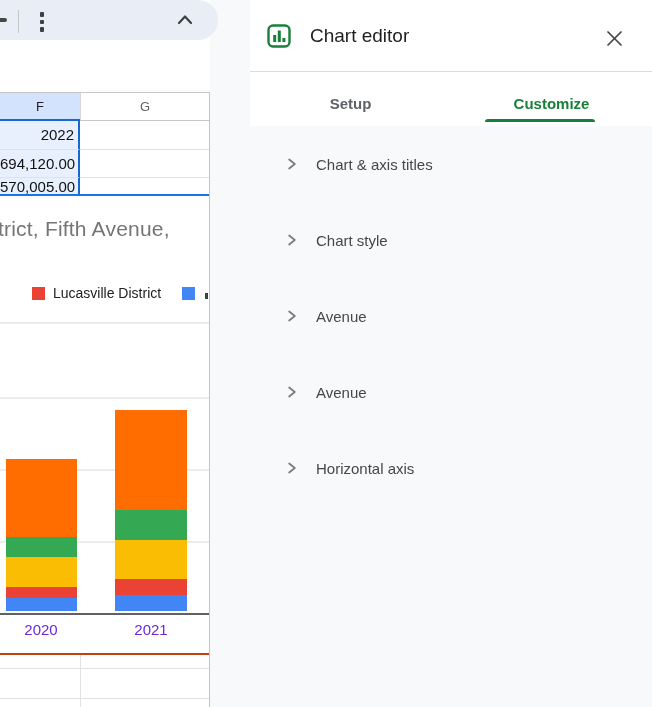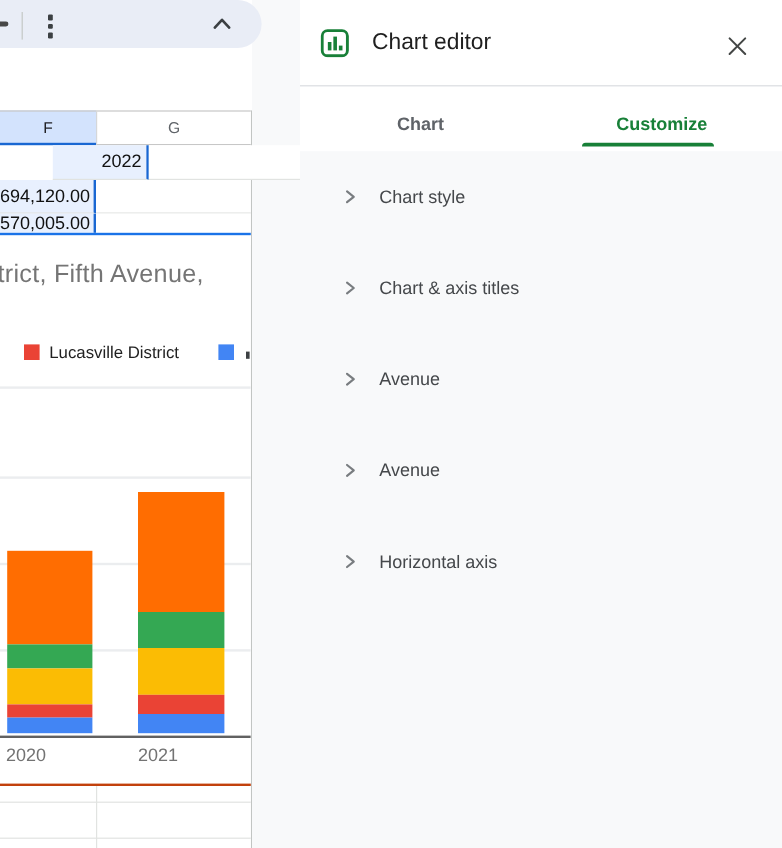--- a/index.html
+++ b/index.html
@@ -22,50 +22,50 @@
   .colh-f{left:0;width:80px;background:#d3e3fd;color:#202124;border-top:1px solid #c7c7c7;
           border-bottom:2px solid #1967d2;}
   .colh-g{left:80px;width:129px;background:#fff;color:#5f6368;border-top:1px solid #c7c7c7;
           border-bottom:1px solid #c7c7c7;border-left:1px solid #d5d7d9;}
   .rows{left:0;top:121px;width:209px;height:75px;z-index:1;}
   .srow{left:0;width:209px;}
   .cell{top:0;height:100%;font-size:15px;color:#111;}
   .cell-f{left:0;width:80px;background:#e8f0fe;border-right:2px solid #1967d2;
           border-bottom:1px solid #e1e3e1;text-align:right;padding-right:4px;}
   .cell-g{left:80px;width:129px;background:#fff;border-bottom:1px solid #e1e3e1;}
-  .r1{top:0;height:29px;} .r1 .cell{line-height:28px;margin-left:44px;}
+  .r1{top:0;height:29px;} .r1 .cell{line-height:28px;}
   .r2{top:29px;height:28px;} .r2 .cell{line-height:27px;}
   .r3{top:57px;height:26px;} .r3 .cell{line-height:17px;border-bottom:none;}
 
   
   .grid-bottom{left:0;top:655px;width:209px;height:52px;background:#fff;}
   .gb-h1{left:0;top:13px;width:209px;height:1px;background:#e1e3e1;}
   .gb-h2{left:0;top:43px;width:209px;height:1px;background:#e1e3e1;}
   .gb-v{left:80px;top:0;width:1px;height:52px;background:#e1e3e1;}
 
   
   .vp-edge{left:209px;top:92px;width:1px;height:615px;background:#c2c5c3;}
   .gutter{left:210px;top:0;width:40px;height:707px;background:#f8f9fa;}
 
   
   .chart-card{left:0;top:194px;width:209px;height:461px;background:#fff;z-index:2;
               border-top:2px solid #1a73e8;border-bottom:2px solid #c2410c;overflow:hidden;}
   .chart-title{left:-2px;top:21px;font-size:21px;color:#757575;white-space:nowrap;letter-spacing:.2px;}
   .legend{left:0;top:88px;width:209px;height:18px;}
   .legend-item{top:0;height:18px;display:flex;align-items:center;gap:8px;}
-  .li-1{left:20px;} .li-2{left:182px;}
+  .li-1{left:32px;} .li-2{left:182px;}
   .swatch{width:13px;height:13px;display:inline-block;flex:0 0 auto;}
   .legend-label{font-size:14px;color:#212121;white-space:nowrap;}
   .legend-frag{left:205px;top:97px;width:3px;height:6px;background:#3c4043;}
   .gridline{left:0;width:209px;height:2px;background:#ebedef;}
   .gl-1{top:126px;} .gl-2{top:201px;} .gl-3{top:273px;} .gl-4{top:345px;}
   .axis-line{left:0;top:417px;width:209px;height:2px;background:#616161;}
   .bar{bottom:42px;display:flex;flex-direction:column-reverse;}
   .seg{width:100%;}
-  .xlabel{top:425px;width:72px;font-size:15px;color:#737373;}
+  .xlabel{top:425px;width:72px;text-align:center;font-size:15px;color:#6d28d9;}
   .xl-1{left:5px;} .xl-2{left:115px;}
 
   
   .panel{left:250px;top:0;width:402px;height:707px;background:#fff;border-top-left-radius:16px;z-index:3;}
   .panel-header{left:0;top:0;width:402px;height:71px;}
   .ce-icon{left:17px;top:24px;width:24px;height:24px;}
   .panel-title{left:60px;top:25px;font-size:19px;color:#1f1f1f;}
   .close-btn{left:352px;top:26px;width:24px;height:24px;display:flex;align-items:center;justify-content:center;cursor:pointer;}
   .panel-divider{left:0;top:71px;width:402px;height:1px;background:#dadce0;}
   .tabs{left:0;top:72px;width:402px;height:53px;display:flex;}
@@ -179,44 +179,44 @@
       <div class="abs close-btn">
         <svg width="19" height="19" viewBox="0 0 19 19">
           <line x1="3" y1="3" x2="16" y2="16" stroke="#444746" stroke-width="1.7" stroke-linecap="round"></line>
           <line x1="16" y1="3" x2="3" y2="16" stroke="#444746" stroke-width="1.7" stroke-linecap="round"></line>
         </svg>
       </div>
     </div>
     <div class="abs panel-divider"></div>
 
     <div class="abs tabs">
-      <div class="tab tab-setup">Chart</div>
+      <div class="tab tab-setup">Setup</div>
       <div class="tab tab-customize">Customize</div>
     </div>
     <div class="abs tab-underline"></div>
 
     <div class="abs panel-body" id="sections">
   <div class="section-row">
     <svg class="section-chevron" viewBox="0 0 12 12">
       <polyline points="3.2,1.5 8.8,6 3.2,10.5" fill="none" stroke="#797d80" stroke-width="1.8" stroke-linecap="round" stroke-linejoin="round"></polyline>
     </svg>
+    <span class="section-label">Chart &amp; axis titles</span>
+  </div>
+
+  <div class="section-row">
+    <svg class="section-chevron" viewBox="0 0 12 12">
+      <polyline points="3.2,1.5 8.8,6 3.2,10.5" fill="none" stroke="#797d80" stroke-width="1.8" stroke-linecap="round" stroke-linejoin="round"></polyline>
+    </svg>
     <span class="section-label">Chart style</span>
   </div>
 
   <div class="section-row">
     <svg class="section-chevron" viewBox="0 0 12 12">
       <polyline points="3.2,1.5 8.8,6 3.2,10.5" fill="none" stroke="#797d80" stroke-width="1.8" stroke-linecap="round" stroke-linejoin="round"></polyline>
     </svg>
-    <span class="section-label">Chart &amp; axis titles</span>
-  </div>
-
-  <div class="section-row">
-    <svg class="section-chevron" viewBox="0 0 12 12">
-      <polyline points="3.2,1.5 8.8,6 3.2,10.5" fill="none" stroke="#797d80" stroke-width="1.8" stroke-linecap="round" stroke-linejoin="round"></polyline>
-    </svg>
     <span class="section-label">Avenue</span>
   </div>
 
   <div class="section-row">
     <svg class="section-chevron" viewBox="0 0 12 12">
       <polyline points="3.2,1.5 8.8,6 3.2,10.5" fill="none" stroke="#797d80" stroke-width="1.8" stroke-linecap="round" stroke-linejoin="round"></polyline>
     </svg>
     <span class="section-label">Avenue</span>
   </div>
 

